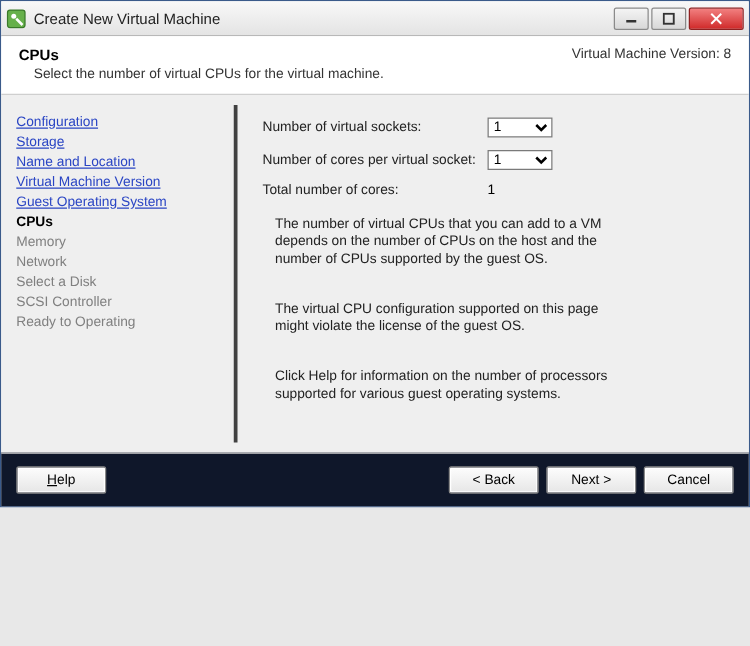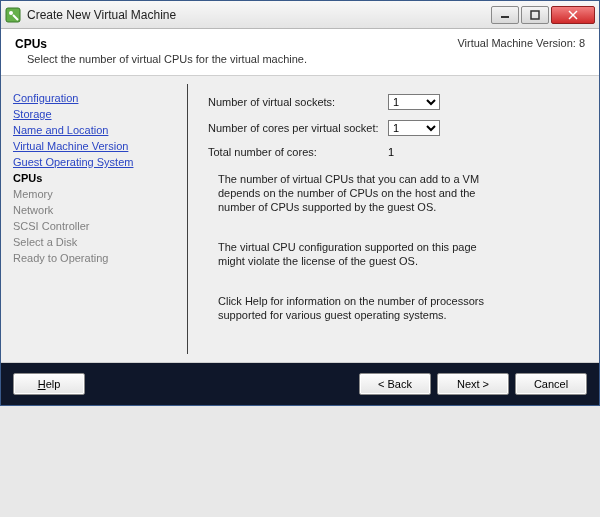--- a/index.html
+++ b/index.html
@@ -71,21 +71,21 @@
   .header-area .version {
     position: absolute;
     top: 8px; right: 14px;
     color: #333;
   }
   .body-area {
     flex: 1;
     background: #efefef;
     display: flex;
     padding: 8px;
-    gap: 8px;
+    gap: 20px;
     overflow: hidden;
   }
   .sidebar {
     width: 158px;
     background: #efefef;
     padding: 6px 4px;
   }
   .sidebar .step {
     padding: 1px 0;
     line-height: 14px;
@@ -98,23 +98,22 @@
   .sidebar .current {
     font-weight: bold;
     color: #000;
   }
   .sidebar .future {
     color: #808080;
   }
   .content-pane {
     flex: 1;
     background: #efefef;
-    border-left: 1px solid #404040;
+    border-left: 3px solid #404040;
     padding: 10px 14px 10px 20px;
-    margin-left: 12px;
   }
   .form-row {
     display: flex;
     align-items: center;
     margin-bottom: 10px;
   }
   .form-row .lbl {
     width: 180px;
     color: #222;
   }
@@ -200,22 +199,22 @@
   <div class="body-area">
     <div class="sidebar">
       <div class="step done"><a>Configuration</a></div>
       <div class="step done"><a>Storage</a></div>
       <div class="step done"><a>Name and Location</a></div>
       <div class="step done"><a>Virtual Machine Version</a></div>
       <div class="step done"><a>Guest Operating System</a></div>
       <div class="step current">CPUs</div>
       <div class="step future">Memory</div>
       <div class="step future">Network</div>
+      <div class="step future">Select a Disk</div>
       <div class="step future">SCSI Controller</div>
-      <div class="step future">Select a Disk</div>
       <div class="step future">Ready to Operating</div>
     </div>
 
     <div class="content-pane">
       <div class="form-row">
         <span class="lbl">Number of virtual sockets:</span>
         <span class="val">
           <select>
             <option>1</option>
           </select>

